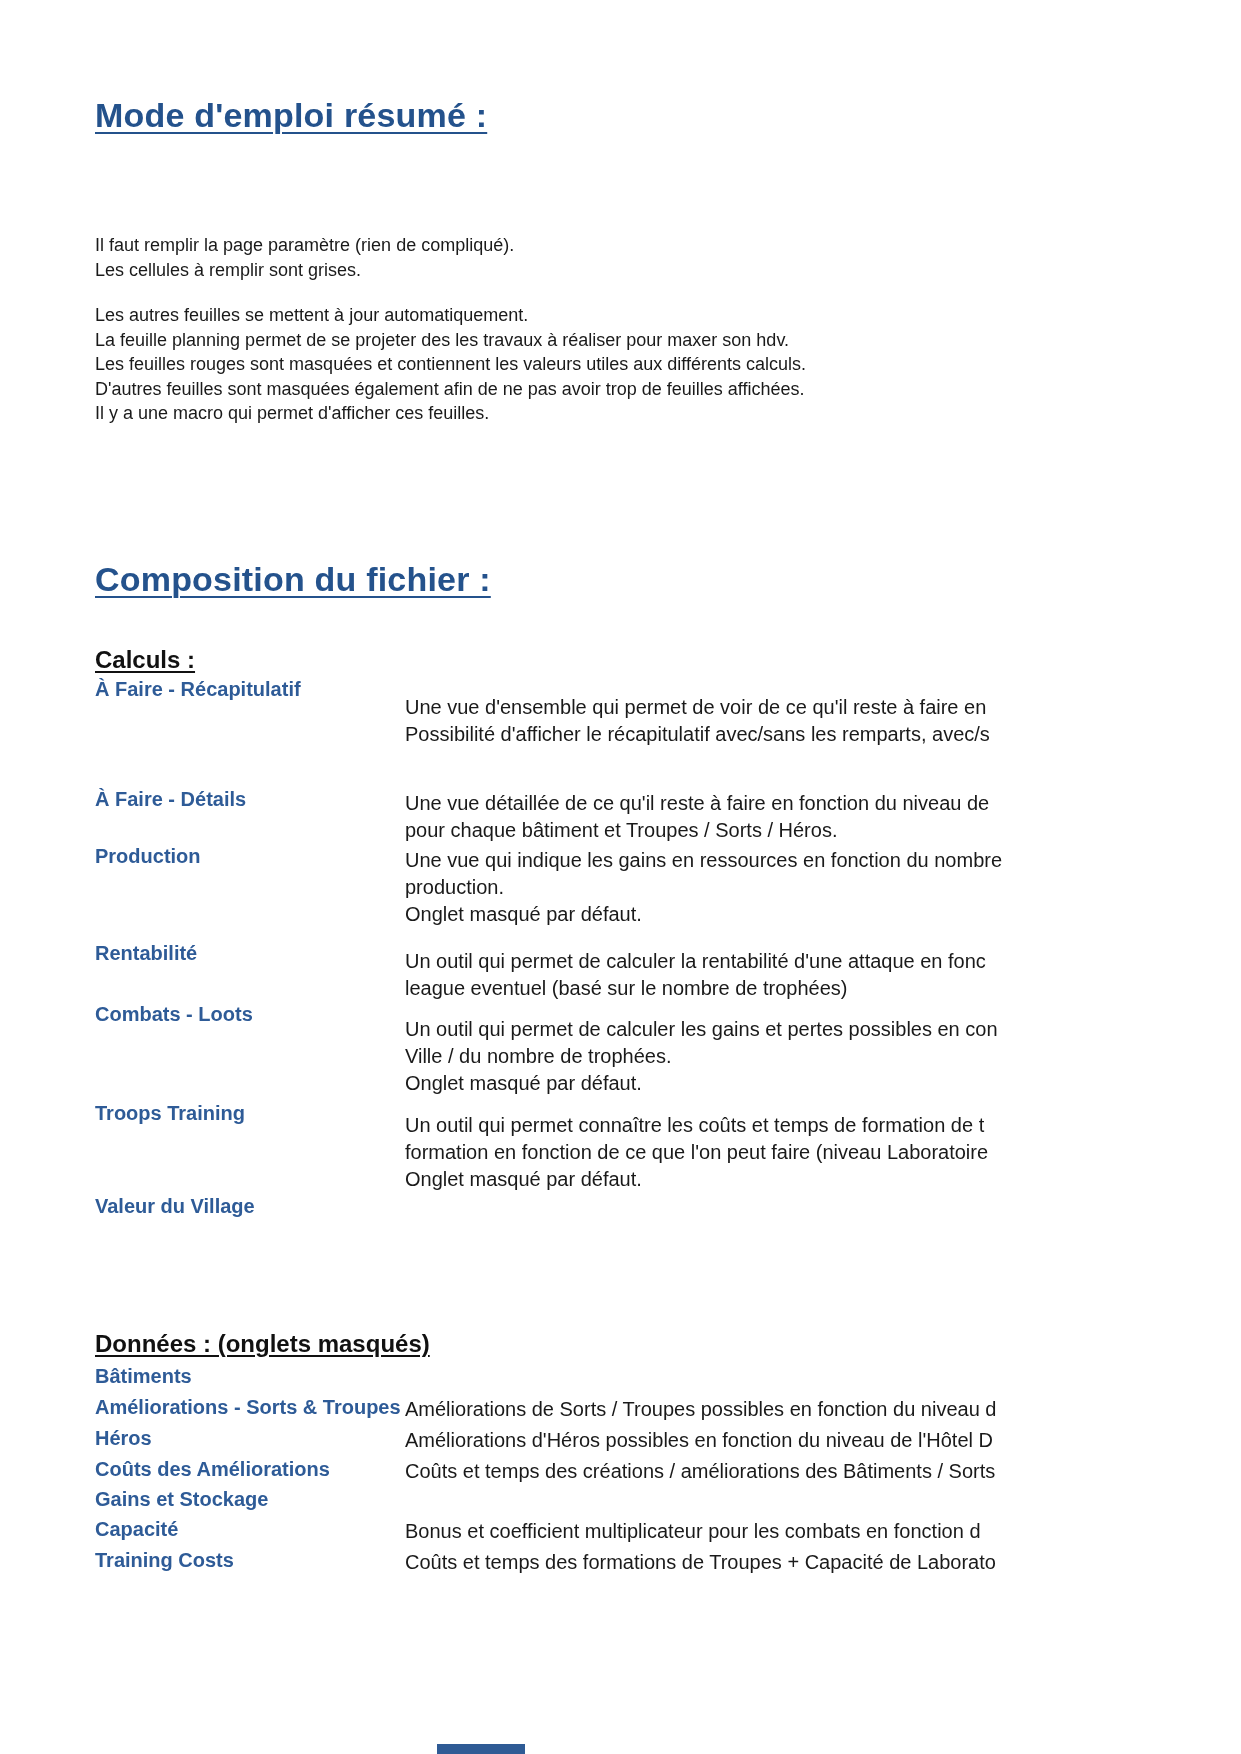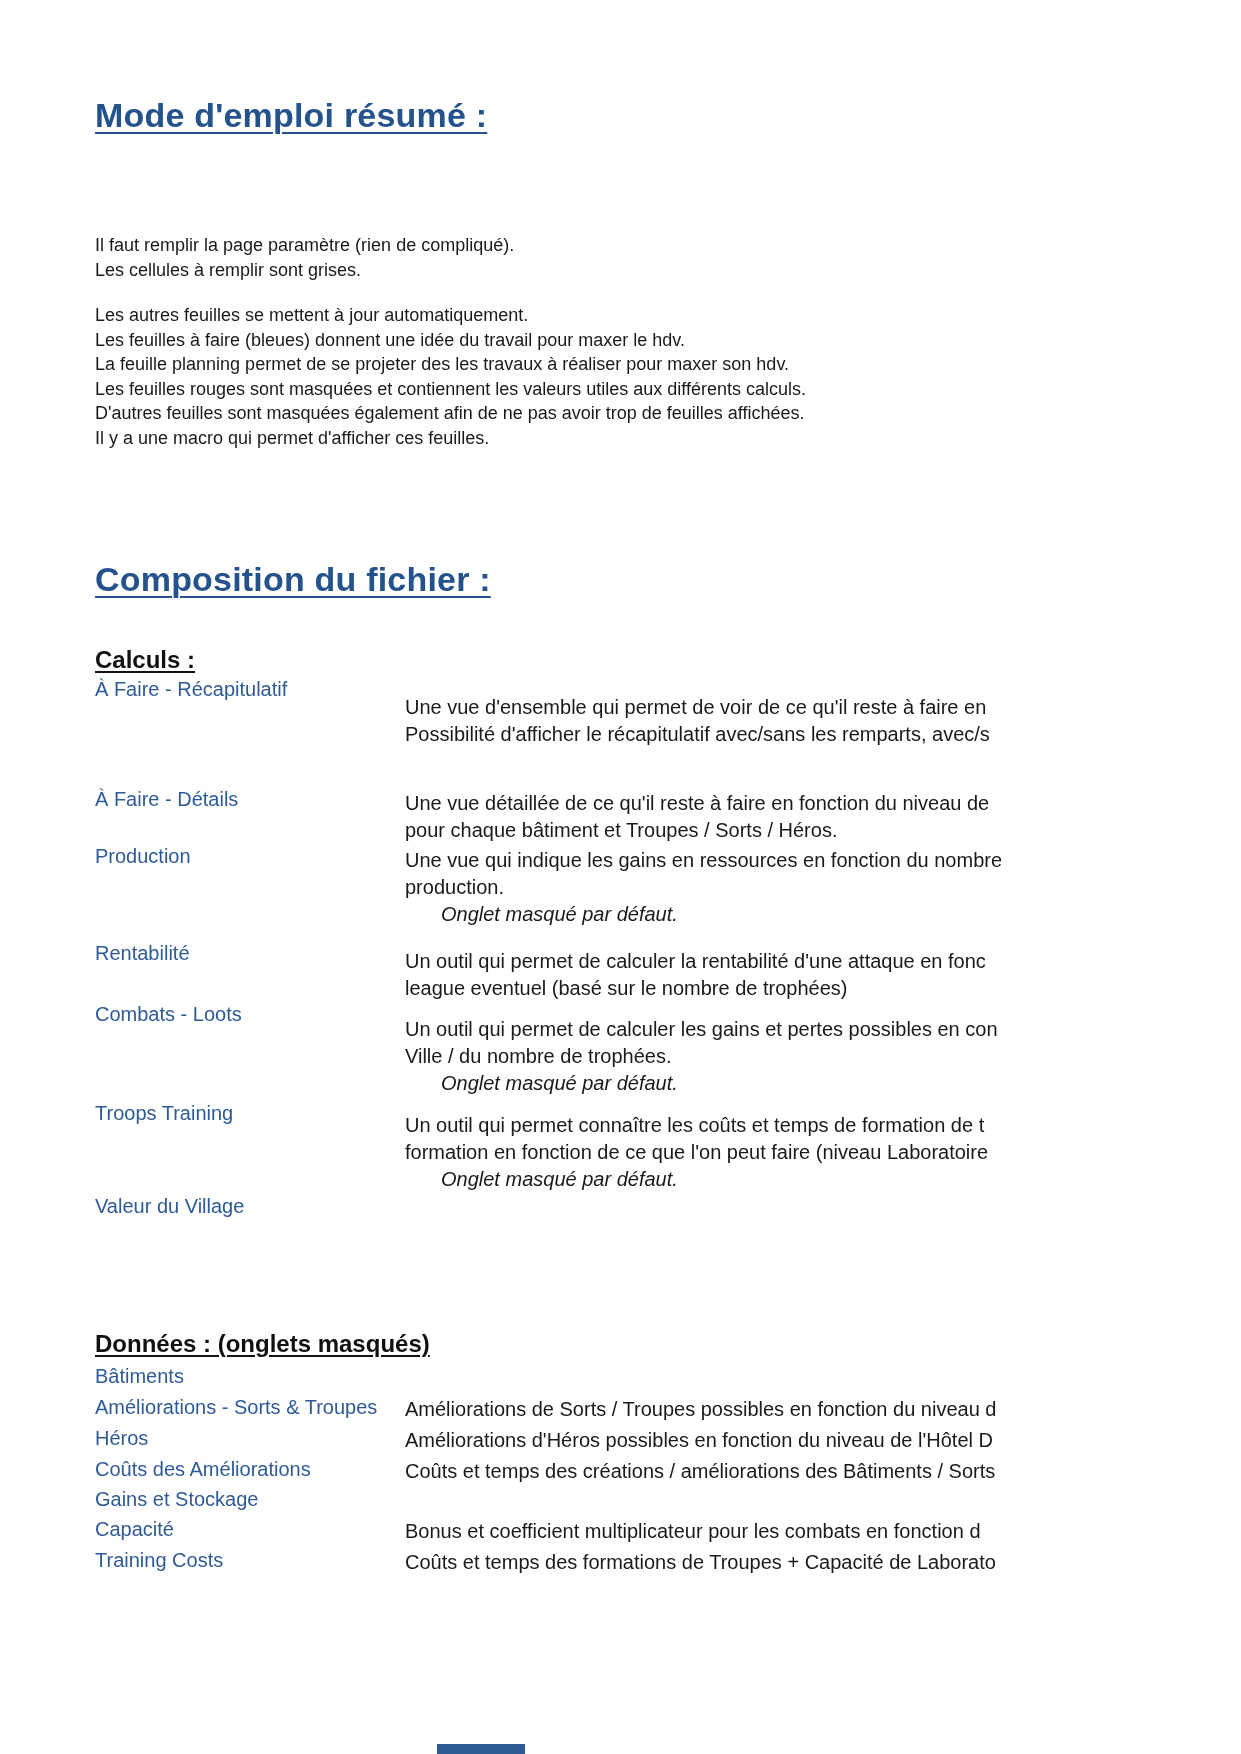--- a/index.html
+++ b/index.html
@@ -20,47 +20,46 @@
   }
   .h2{
     font-size:24px;font-weight:bold;color:#111111;
     text-decoration:underline;text-decoration-thickness:2px;text-underline-offset:3px;
     white-space:nowrap;
   }
   .par .bline{
     font-size:18px;line-height:24.5px;white-space:nowrap;
   }
   .label{
-    font-size:20px;font-weight:normal;color:#2E5B97;white-space:nowrap;
+    font-size:20px;font-weight:bold;color:#2E5B97;white-space:nowrap;
   }
   .desc{left:405px;}
   .desc .dline{
     font-size:20px;line-height:27px;white-space:nowrap;
   }
-  .note{font-style:italic;margin-left:36px;}
+  .note{}
   .clipped-cell{
     position:absolute;left:437px;top:1744px;width:88px;height:10px;
     background:#2F5B95;
   }
 </style>
 </head>
 <body>
 
 <div class="page">
 
   <div class="abs h1" style="top:96px">Mode d'emploi résumé :</div>
 
   <div class="abs par" style="top:233px">
     <div class="bline">Il faut remplir la page paramètre (rien de compliqué).</div>
     <div class="bline">Les cellules à remplir sont grises.</div>
   </div>
 
   <div class="abs par" style="top:303px">
     <div class="bline">Les autres feuilles se mettent à jour automatiquement.</div>
-    <div class="bline">Les feuilles à faire (bleues) donnent une idée du travail pour maxer le hdv.</div>
     <div class="bline">La feuille planning permet de se projeter des les travaux à réaliser pour maxer son hdv.</div>
     <div class="bline">Les feuilles rouges sont masquées et contiennent les valeurs utiles aux différents calculs.</div>
     <div class="bline">D'autres feuilles sont masquées également afin de ne pas avoir trop de feuilles affichées.</div>
     <div class="bline">Il y a une macro qui permet d'afficher ces feuilles.</div>
   </div>
 
   <div class="abs h1" style="top:560px">Composition du fichier :</div>
 
   <div class="abs h2" style="top:646px">Calculs :</div>
 

